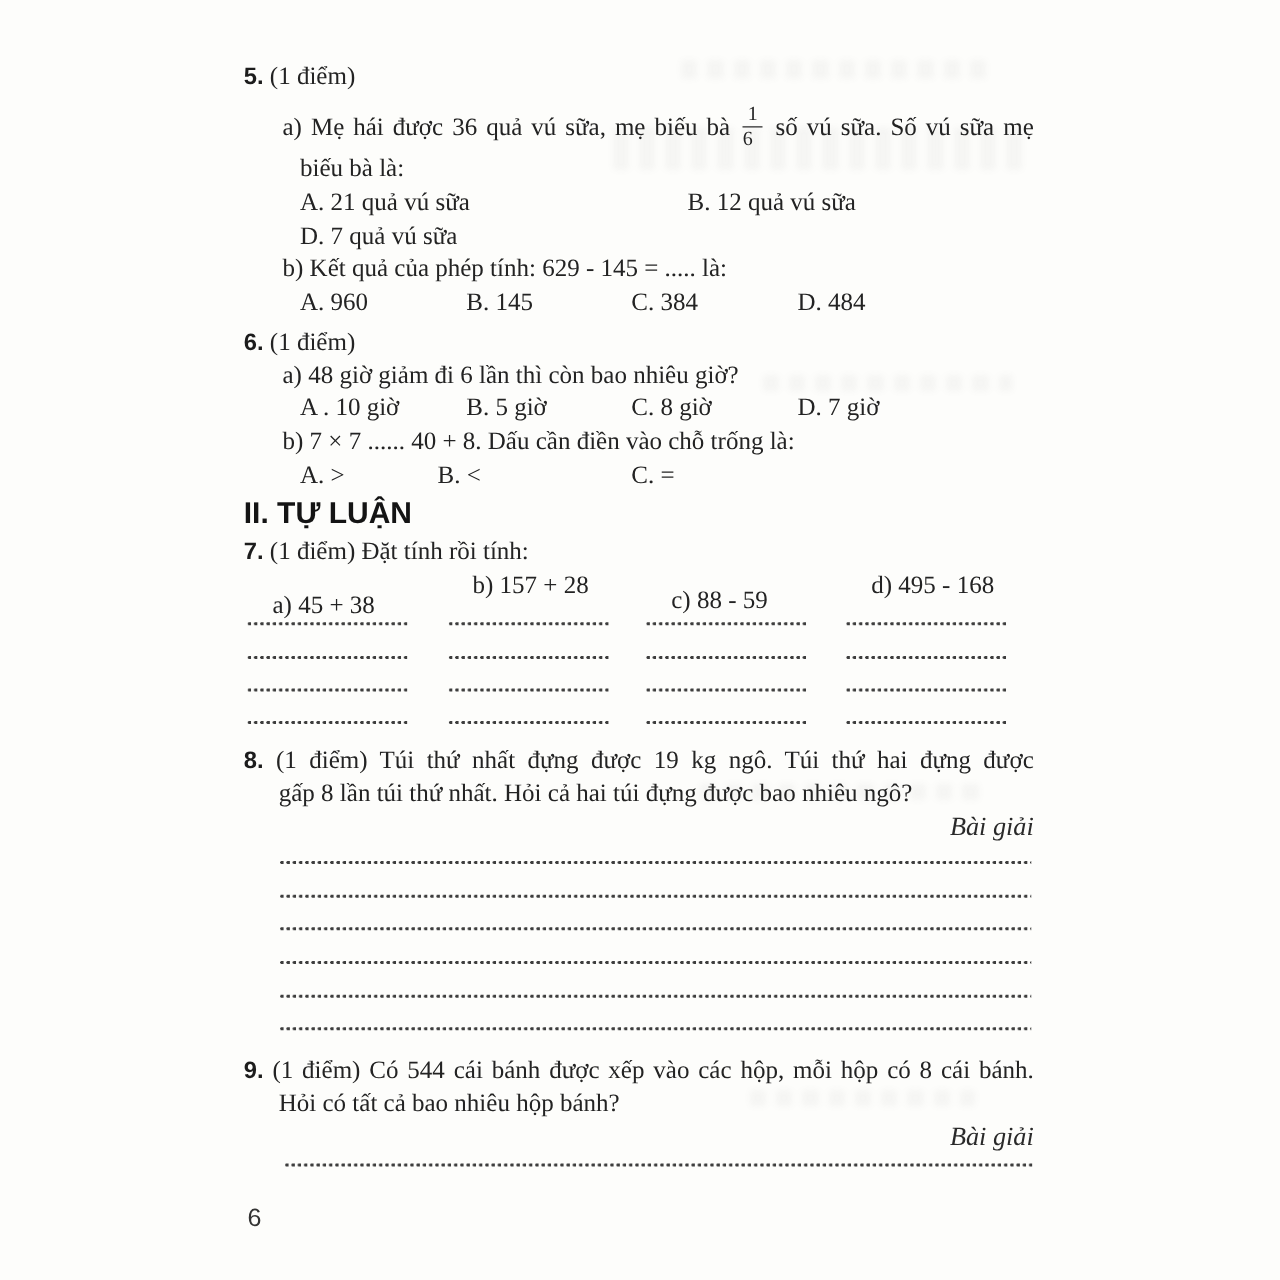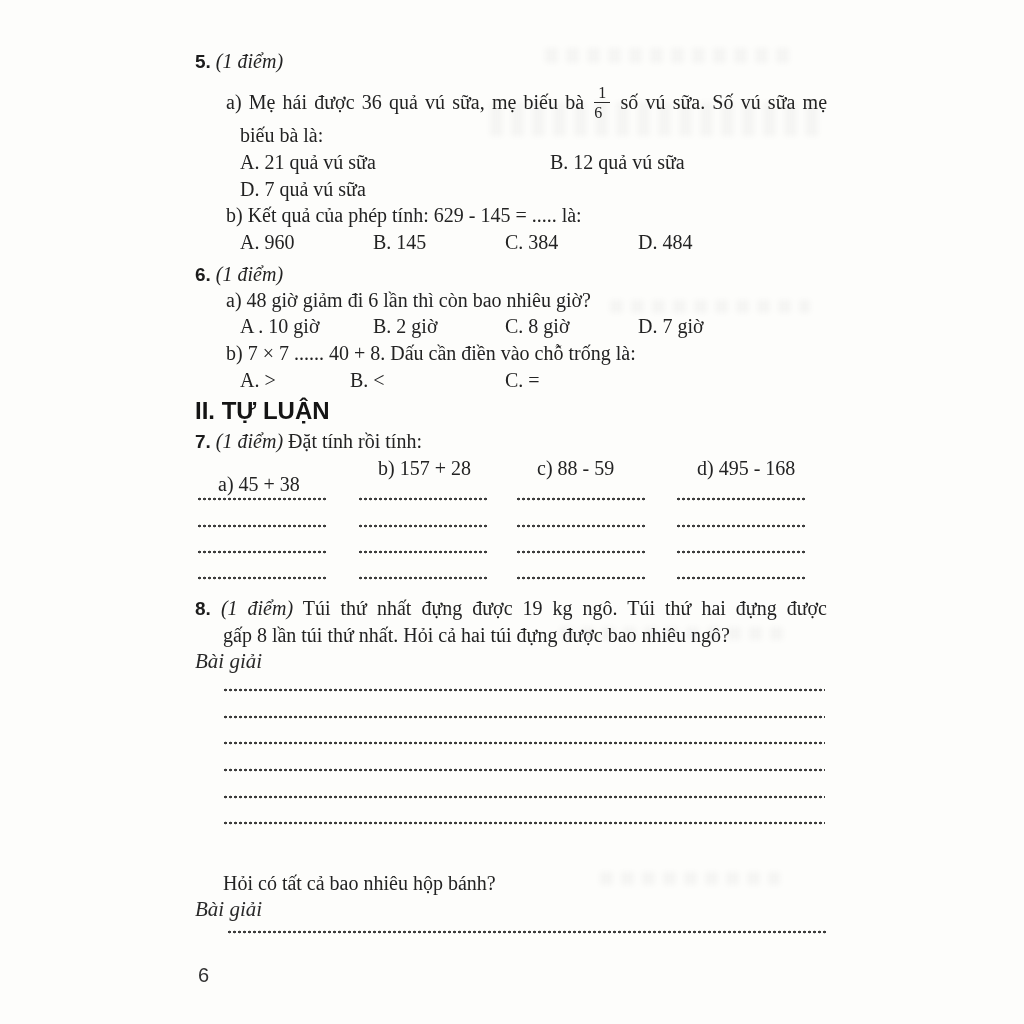--- a/index.html
+++ b/index.html
@@ -23,41 +23,41 @@
     font-size:20px;white-space:nowrap;
   }
   .just{
     text-align:justify;text-align-last:justify;white-space:normal;
   }
   .tall{height:44px;line-height:44px;}
   .qn{
     font-family:"Liberation Sans","DejaVu Sans",sans-serif;
     font-weight:700;font-size:19px;color:#1c1c1c;
   }
-  .pts{font-style:italic;}
+  .pts{}
   .ind1{padding-left:31px;box-sizing:border-box;}
   .ind2{padding-left:45px;box-sizing:border-box;}
   .ind3{padding-left:23px;box-sizing:border-box;}
   .cols{display:flex;}
   .opts2 .c0{width:310px;display:inline-block;}
   .opts4 .c0{width:133px;display:inline-block;}
   .opts4 .c1{width:132px;display:inline-block;}
   .opts4 .c2{width:133px;display:inline-block;}
   .opts3 .c0{width:110px;display:inline-block;}
   .opts3 .c1{width:155px;display:inline-block;}
   .q7items .c0{width:160px;display:inline-block;margin-top:16px;}
   .q7items .c1{width:159px;display:inline-block;}
-  .q7items .c2{width:160px;display:inline-block;}
+  .q7items .c2{width:160px;display:inline-block;margin-top:12px;}
   .sectitle{
     font-family:"Liberation Sans","DejaVu Sans",sans-serif;
     font-weight:700;font-size:24px;color:#141414;
     height:30px;line-height:30px;
   }
   .solution{
-    text-align:left;font-style:italic;font-size:21px;color:#2a2a2a;
+    text-align:right;font-style:italic;font-size:21px;color:#2a2a2a;
   }
   .frac{
     display:inline-block;vertical-align:middle;text-align:center;
     font-size:16px;line-height:1.08;margin:0 3px;position:relative;top:-2px;
   }
   .frac .fnum{display:block;border-bottom:1.6px solid #2a2a2a;padding:0 4px 1px;}
   .frac .fden{display:block;padding-top:1px;}
   .dots{
     position:absolute;height:4px;
     background-image:radial-gradient(circle at 1.6px 2px,#3d3d3d 1.25px,transparent 1.6px);
@@ -123,21 +123,21 @@
       <span class="qn">6.</span>
       <span class="pts">(1 điểm)</span>
     </div>
 
     <div class="row ind1" style="top:287px">
       <span>a)</span>
       <span>48 giờ giảm đi 6 lần thì còn bao nhiêu giờ?</span>
     </div>
     <div class="row ind2 cols opts4" style="top:313px">
       <span class="c0">A . 10 giờ</span>
-      <span class="c1">B. 2 giờ</span>
+      <span class="c1">B. 5 giờ</span>
       <span class="c2">C. 8 giờ</span>
       <span class="c3">D. 7 giờ</span>
     </div>
 
     <div class="row ind1" style="top:340px">
       <span>b)</span>
       <span>7 × 7 ...... 40 + 8. Dấu cần điền vào chỗ trống là:</span>
     </div>
     <div class="row ind2 cols opts3" style="top:367px">
       <span class="c0">A. &gt;</span>
@@ -184,20 +184,25 @@
     <div class="row" style="top:622px;padding-left:28px;box-sizing:border-box">gấp 8 lần túi thứ nhất. Hỏi cả hai túi đựng được bao nhiêu ngô?</div>
     <div class="row solution" style="top:648px">Bài giải</div>
 
     <div class="dots" style="top:688px;left:29px;width:601px"></div>
     <div class="dots" style="top:715px;left:29px;width:601px"></div>
     <div class="dots" style="top:741px;left:29px;width:601px"></div>
     <div class="dots" style="top:768px;left:29px;width:601px"></div>
     <div class="dots" style="top:795px;left:29px;width:601px"></div>
     <div class="dots" style="top:821px;left:29px;width:601px"></div>
 
+    <div class="row just" style="top:843px">
+      <span class="qn">9.</span>
+      <span class="pts">(1 điểm)</span>
+      <span>Có 544 cái bánh được xếp vào các hộp, mỗi hộp có 8 cái bánh.</span>
+    </div>
     <div class="row" style="top:870px;padding-left:28px;box-sizing:border-box">Hỏi có tất cả bao nhiêu hộp bánh?</div>
     <div class="row solution" style="top:896px">Bài giải</div>
 
     <div class="dots" style="top:930px;left:33px;width:598px"></div>
 
     <div class="pageno">6</div>
 
   </div>
 </div>
 

